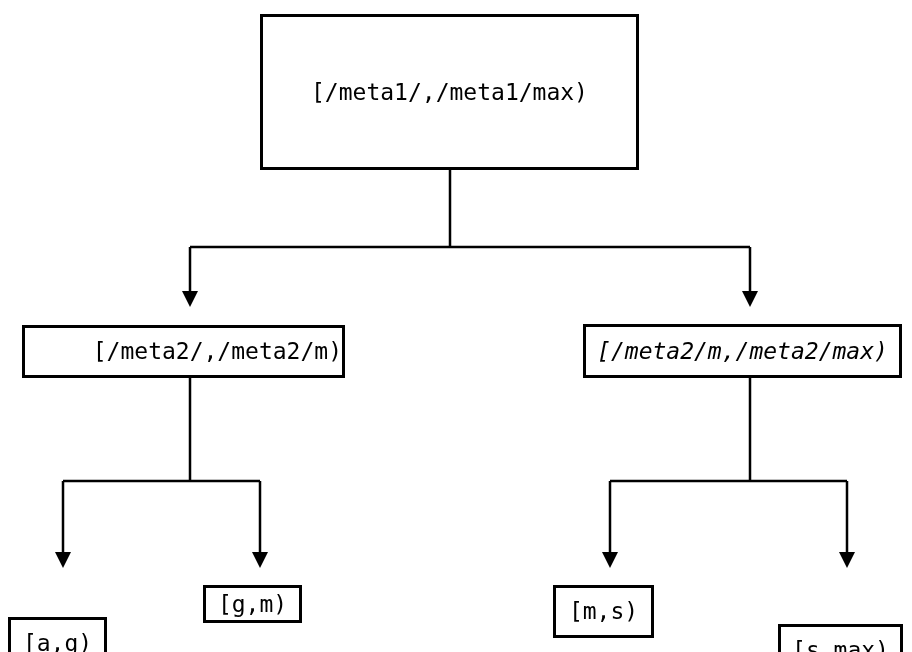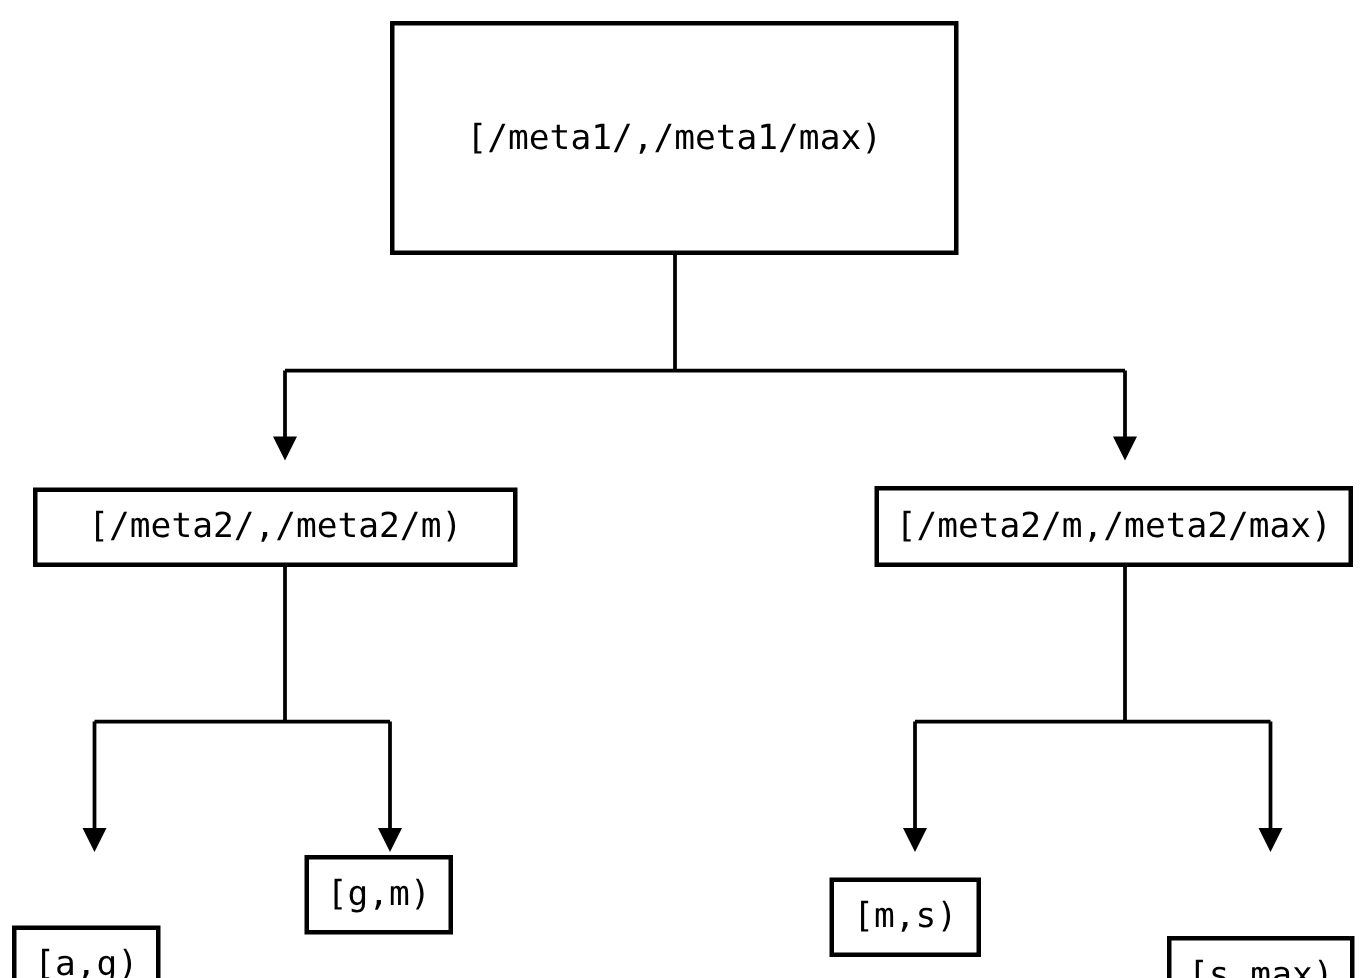--- a/index.html
+++ b/index.html
@@ -57,31 +57,31 @@
     <polygon points="55,552 71,552 63,568" fill="#000000"></polygon>
     <polygon points="252,552 268,552 260,568" fill="#000000"></polygon>
     <polygon points="602,552 618,552 610,568" fill="#000000"></polygon>
     <polygon points="839,552 855,552 847,568" fill="#000000"></polygon>
   </svg>
 
   <div class="node" style="left:260px; top:14px; width:379px; height:156px;">
     <span>[/meta1/,/meta1/max)</span>
   </div>
 
-  <div class="node" style="left:22px; top:325px; width:323px; height:53px;">
+  <div class="node" style="left:22px; top:325px; width:323px; height:53px;justify-content:flex-end;">
     <span>[/meta2/,/meta2/m)</span>
   </div>
-  <div class="node" style="left:583px; top:324px; width:319px; height:54px;">
+  <div class="node" style="left:583px; top:324px; width:319px; height:54px;font-style:italic;">
     <span>[/meta2/m,/meta2/max)</span>
   </div>
 
   <div class="node" style="left:8px; top:585px; width:99px; height:53px;margin-top:32px;">
     <span>[a,g)</span>
   </div>
-  <div class="node" style="left:203px; top:570px; width:99px; height:53px;">
+  <div class="node" style="left:203px; top:585px; width:99px; height:38px;">
     <span>[g,m)</span>
   </div>
   <div class="node" style="left:553px; top:585px; width:101px; height:53px;">
     <span>[m,s)</span>
   </div>
   <div class="node" style="left:778px; top:585px; width:125px; height:53px;margin-top:39px;">
     <span>[s,max)</span>
   </div>
 
 </div>

